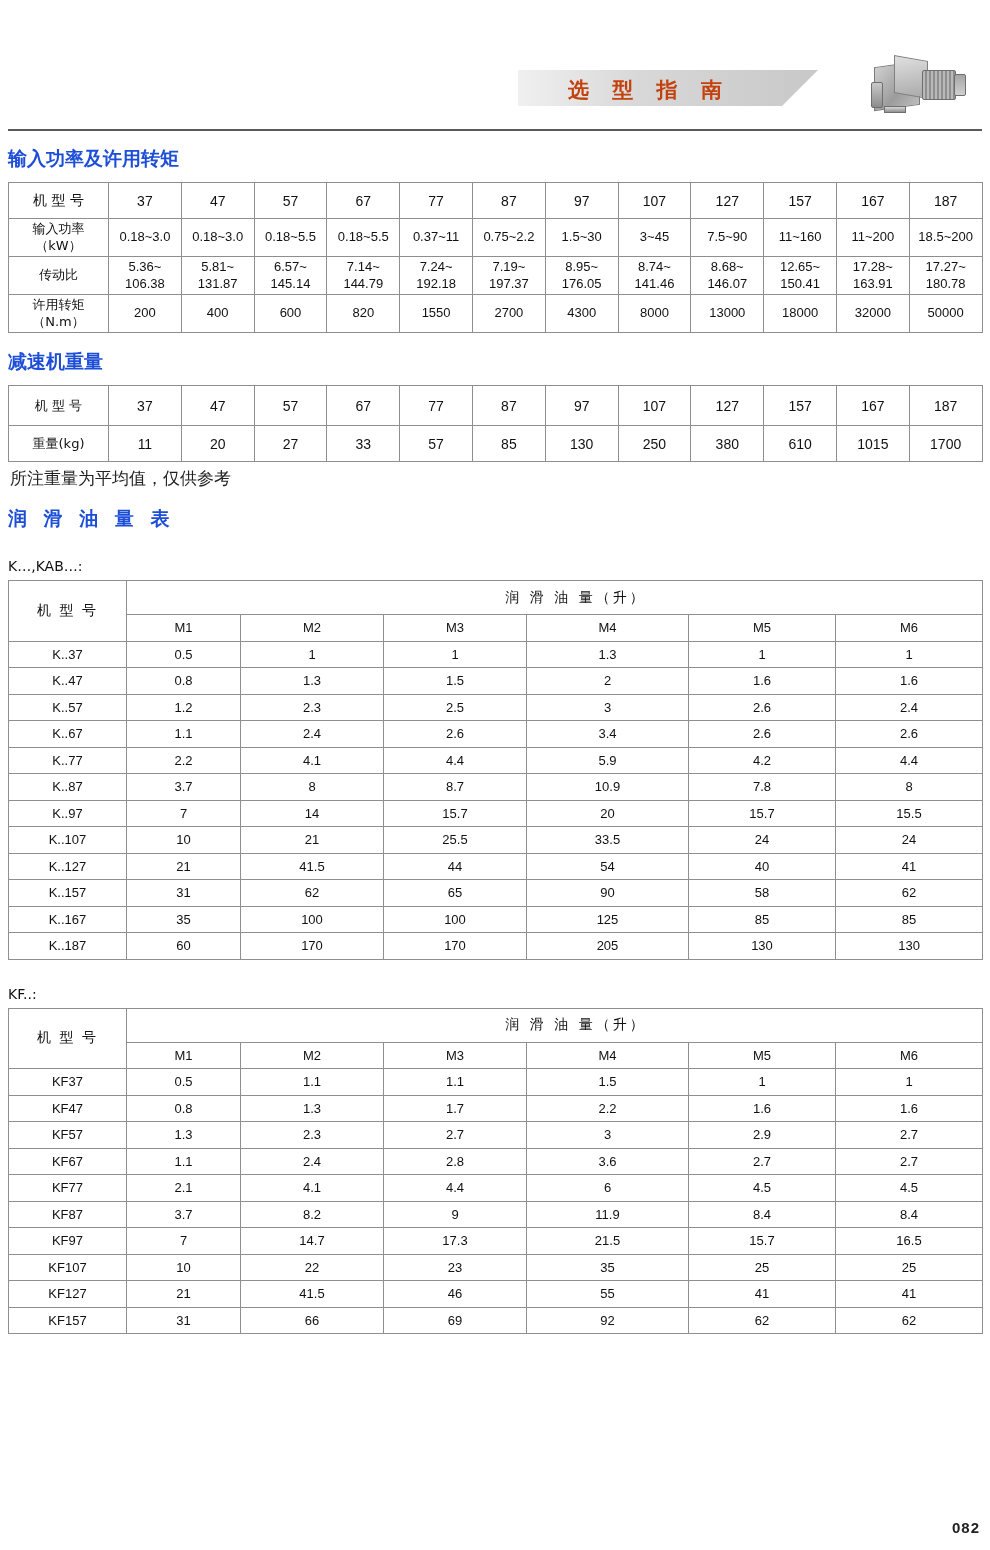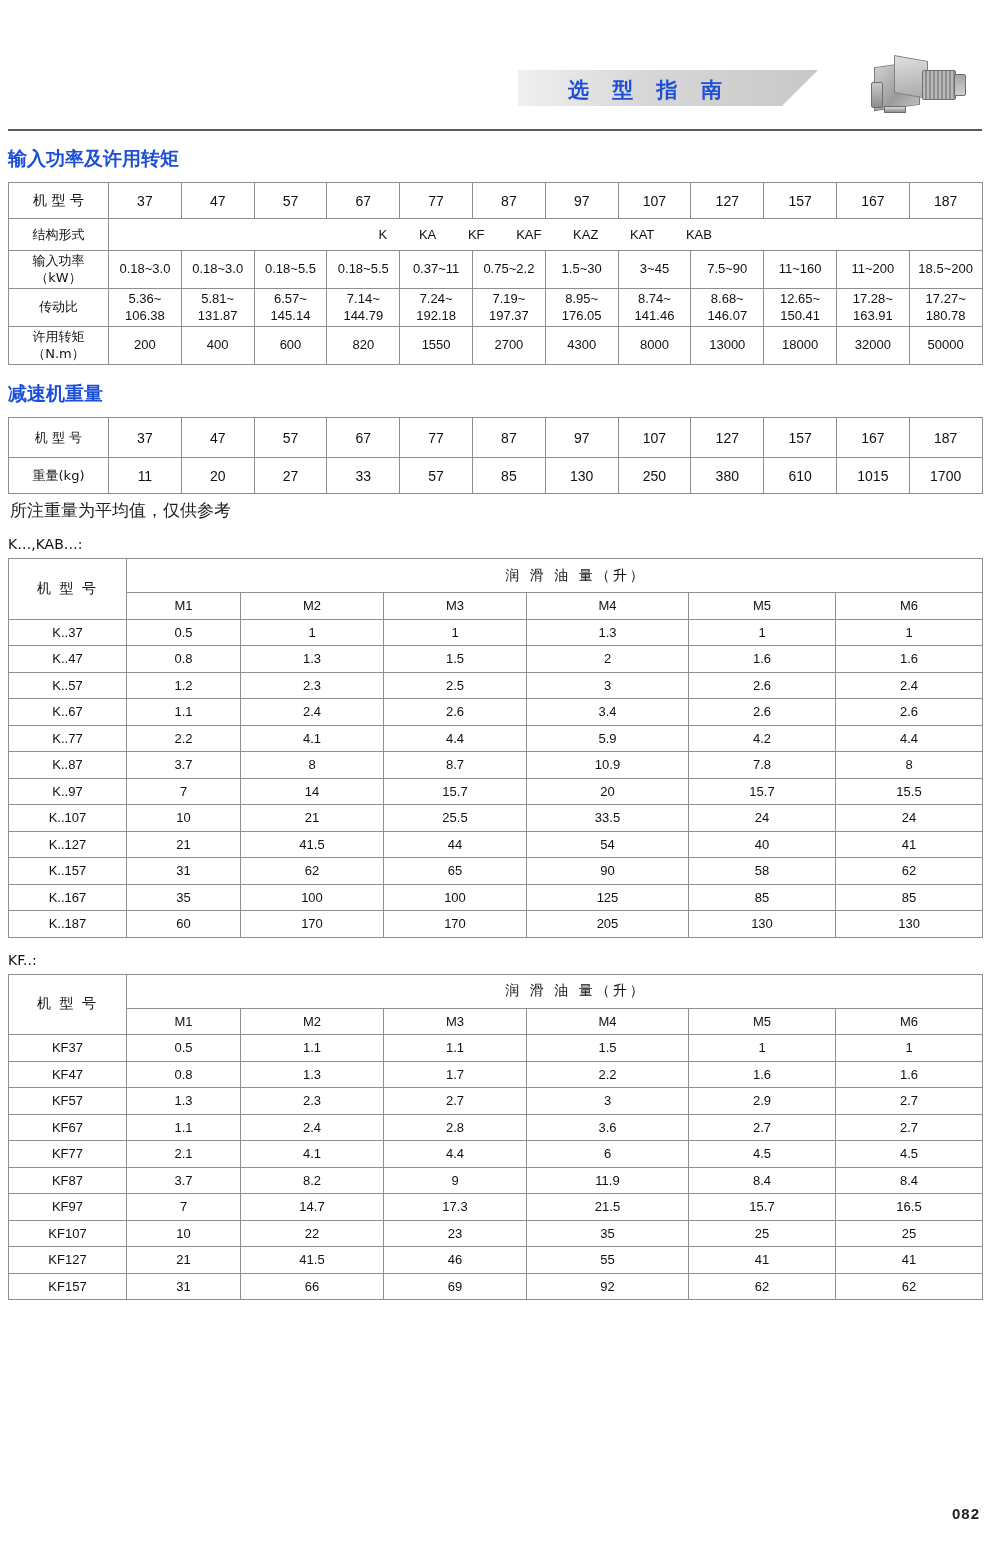--- a/index.html
+++ b/index.html
@@ -36,21 +36,21 @@
     height: 36px;
     background: linear-gradient(to right, #f0f0f0 0%, #d8d8d8 40%, #c8c8c8 100%);
     clip-path: polygon(0 0, 100% 0, 88% 100%, 0% 100%);
   }
   .header-title {
     position: absolute;
     left: 560px;
     top: 76px;
     font-size: 21px;
     letter-spacing: 8px;
-    color: #1d4ed8;
+    color: #c2410c;
     font-family: "DejaVu Sans", sans-serif;
     font-weight: bold;
   }
   .header-rule {
     position: absolute;
     left: 0;
     right: 0;
     top: 129px;
     border-top: 2px solid #5a5a5a;
   }
@@ -114,21 +114,21 @@
   h2.sec {
     font-size: 19px;
     font-weight: bold;
     margin: 16px 0 10px 0;
     color: #1d4ed8;
     font-family: "DejaVu Sans", sans-serif;
   }
   h2.sec.spaced { letter-spacing: 5px; }
   .sub-label {
     font-size: 14px;
-    margin: 14px 0 6px 0;
+    margin: 26px 0 6px 0;
     color: #111;
     font-family: "DejaVu Sans", sans-serif;
   }
   .note {
     font-size: 17px;
     color: #222;
     margin: 5px 0 0 2px;
     font-family: "DejaVu Sans", sans-serif;
   }
 
@@ -184,21 +184,21 @@
     padding-left: 44px;
   }
   table.t-oil .model-h {
     font-family: "DejaVu Sans", sans-serif;
     font-size: 14px;
     letter-spacing: 2px;
   }
   .pagenum {
     position: absolute;
     right: 10px;
-    bottom: 28px;
+    bottom: 14px;
     font-size: 15px;
     font-weight: bold;
     color: #222;
     letter-spacing: 1px;
   }
   .two-line { line-height: 1.22; }
 </style>
 </head>
 <body>
 
@@ -234,32 +234,20 @@
         <td>67</td>
         <td>77</td>
         <td>87</td>
         <td>97</td>
         <td>107</td>
         <td>127</td>
         <td>157</td>
         <td>167</td>
         <td>187</td>
       </tr>
-      <tr class="r-struct">
-        <td class="rowhead">结构形式</td>
-        <td colspan="12" class="struct-cell">
-          <span>K</span>
-          <span>KA</span>
-          <span>KF</span>
-          <span>KAF</span>
-          <span>KAZ</span>
-          <span>KAT</span>
-          <span>KAB</span>
-        </td>
-      </tr>
       <tr class="r-pow">
         <td class="rowhead two-line">
           <div class="cjk">输入功率</div>
           <div class="cjk">（kW）</div>
         </td>
         <td>0.18~3.0</td>
         <td>0.18~3.0</td>
         <td>0.18~5.5</td>
         <td>0.18~5.5</td>
         <td>0.37~11</td>
@@ -378,20 +366,21 @@
         <td>250</td>
         <td>380</td>
         <td>610</td>
         <td>1015</td>
         <td>1700</td>
       </tr>
     </tbody>
   </table>
   <div class="note cjk">所注重量为平均值，仅供参考</div>
 
+  <h2 class="sec cjk spaced">润 滑 油 量 表</h2>
 
   <div class="sub-label">K…,KAB…:</div>
 
   <table class="t-oil">
     <colgroup>
       <col style="width:118px">
       <col style="width:114px">
       <col style="width:143px">
       <col style="width:143px">
       <col style="width:162px">

